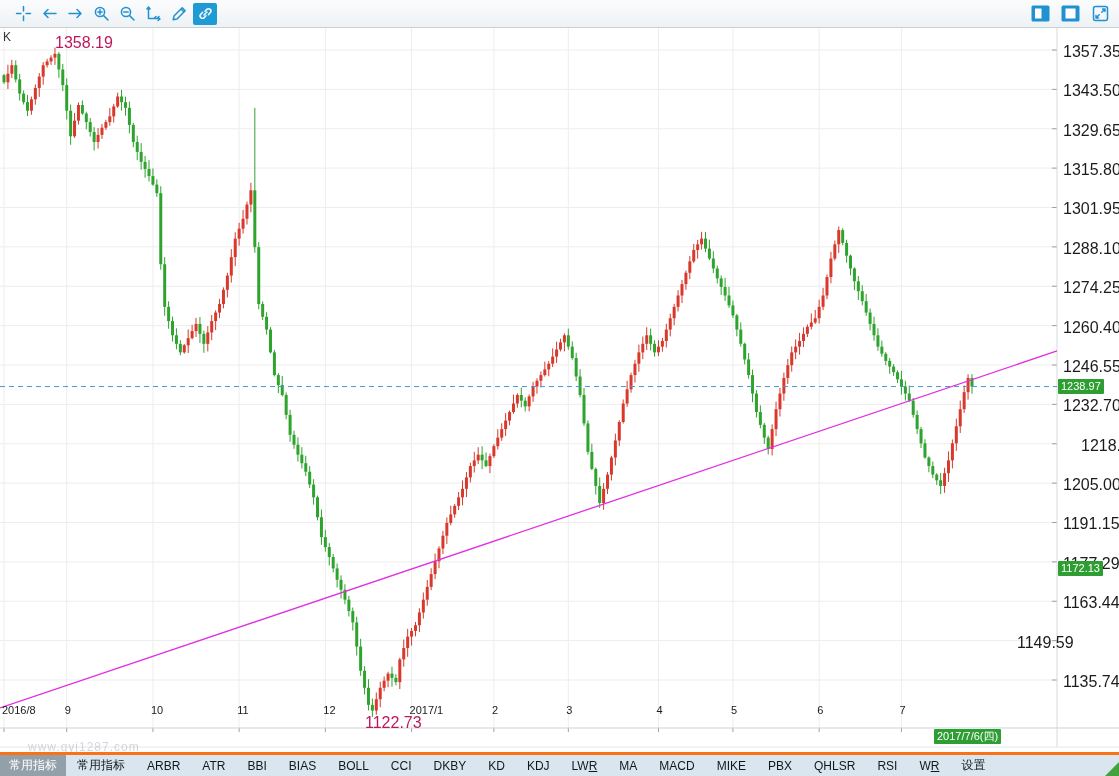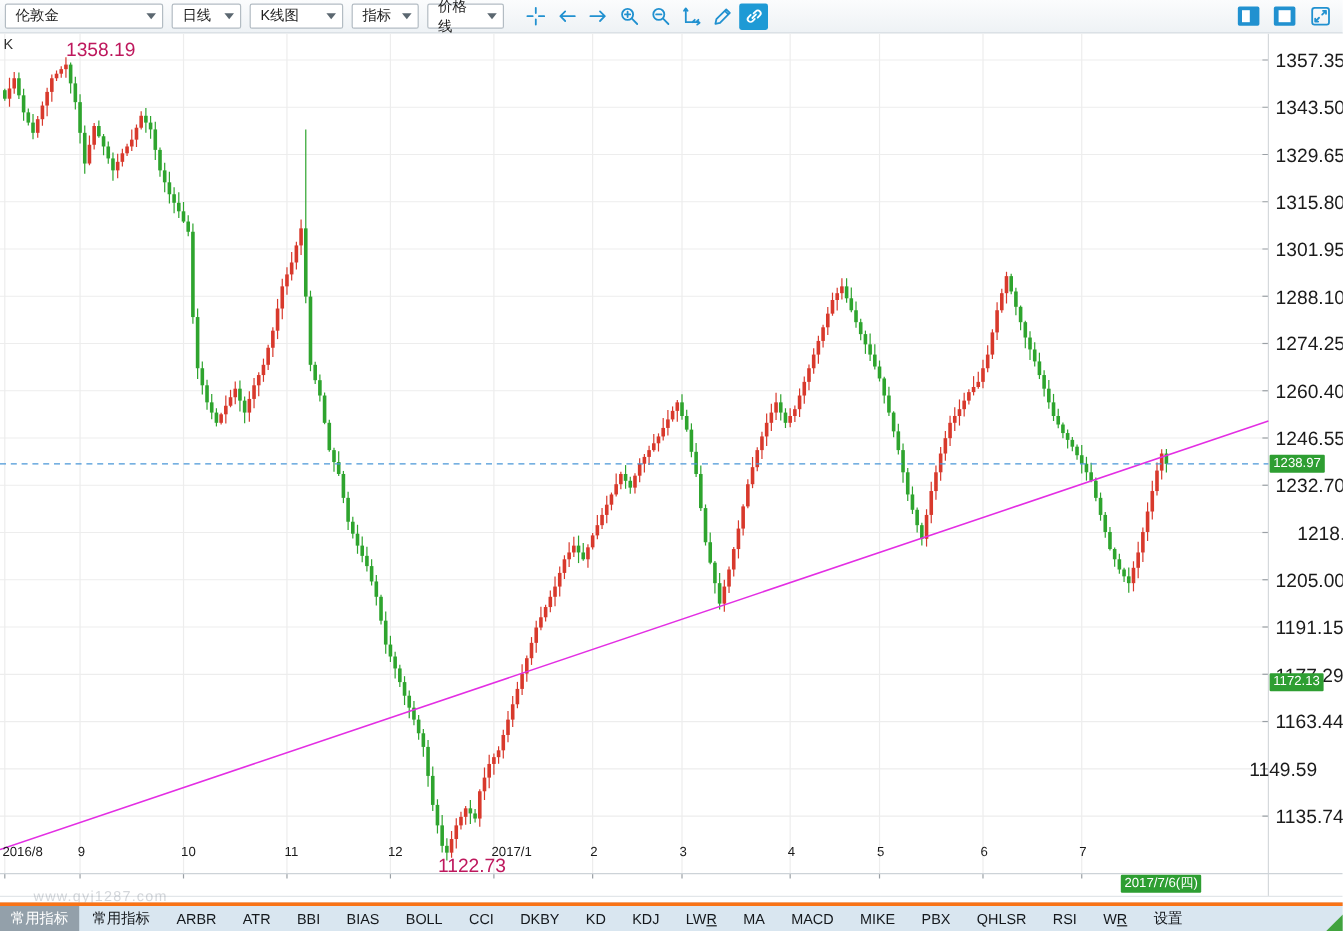--- a/index.html
+++ b/index.html
@@ -37,42 +37,20 @@
   .bb-item{display:flex;align-items:center;padding:0 11px;cursor:default;}
   .bb-item.selected{background:#93a0aa;color:#fff;padding:0 9px;}
   .bb-item u{text-decoration:underline;}
   .grip{position:absolute;right:0;bottom:0;width:0;height:0;
      border-left:14px solid transparent;border-bottom:14px solid #41a33e;}
 </style>
 </head>
 <body>
 
 <div class="toolbar">
-  <div id="dd-host" style="display:flex;align-items:center">
-      <div class="dd" style="width: 132px;">
-        <span>伦敦金</span>
-        <span class="arr"></span>
-      </div>
-      <div class="dd" style="width: 58px;">
-        <span>日线</span>
-        <span class="arr"></span>
-      </div>
-      <div class="dd" style="width: 78px;">
-        <span>K线图</span>
-        <span class="arr"></span>
-      </div>
-      <div class="dd" style="width: 56px;">
-        <span>指标</span>
-        <span class="arr"></span>
-      </div>
-      <div class="dd" style="width: 64px;">
-        <span>价格线</span>
-        <span class="arr"></span>
-      </div>
-    </div>
   <div id="icon-host" style="display:flex;align-items:center;margin-left:6px">
       <div class="iconbtn">
         <svg width="17" height="17" viewBox="0 0 17 17" fill="none" stroke="#2191d0" stroke-width="1.5" stroke-linecap="round" stroke-linejoin="round">
           <path d="M8.5 1.5v4.4M8.5 11.1v4.4M1.5 8.5h4.4M11.1 8.5h4.4"></path>
         </svg>
       </div>
       <div class="iconbtn">
         <svg width="17" height="17" viewBox="0 0 17 17" fill="none" stroke="#2191d0" stroke-width="1.5" stroke-linecap="round" stroke-linejoin="round">
           <path d="M15 8.5H3M7 4.5l-4 4 4 4"></path>
         </svg>
@@ -708,21 +686,21 @@
       <div class="abs tick-label" style="top: 211.873px; left: 1063px;">1288.10</div>
       <div class="abs tick-label" style="top: 251.247px; left: 1063px;">1274.25</div>
       <div class="abs tick-label" style="top: 290.622px; left: 1063px;">1260.40</div>
       <div class="abs tick-label" style="top: 329.996px; left: 1063px;">1246.55</div>
       <div class="abs tick-label" style="top: 369.371px; left: 1063px;">1232.70</div>
       <div class="abs tick-label" style="top: 408.746px; left: 1063px; margin-left: 18px;">1218.85</div>
       <div class="abs tick-label" style="top: 448.12px; left: 1063px;">1205.00</div>
       <div class="abs tick-label" style="top: 487.495px; left: 1063px;">1191.15</div>
       <div class="abs tick-label" style="top: 526.898px; left: 1063px;">1177.29</div>
       <div class="abs tick-label" style="top: 566.272px; left: 1063px;">1163.44</div>
-      <div class="abs tick-label" style="top: 605.647px; left: 1041px;">1149.59</div>
+      <div class="abs tick-label" style="top: 605.647px; left: 1017px;">1149.59</div>
       <div class="abs tick-label" style="top: 645.021px; left: 1063px;">1135.74</div>
     </div>
   <div id="dates-host">
       <div class="abs date-label" style="left: 2px;">2016/8</div>
       <div class="abs date-label" style="left: 64.704px;">9</div>
       <div class="abs date-label" style="left: 150.922px;">10</div>
       <div class="abs date-label" style="left: 237.14px;">11</div>
       <div class="abs date-label" style="left: 323.358px;">12</div>
       <div class="abs date-label" style="left: 409.576px;">2017/1</div>
       <div class="abs date-label" style="left: 491.875px;">2</div>

